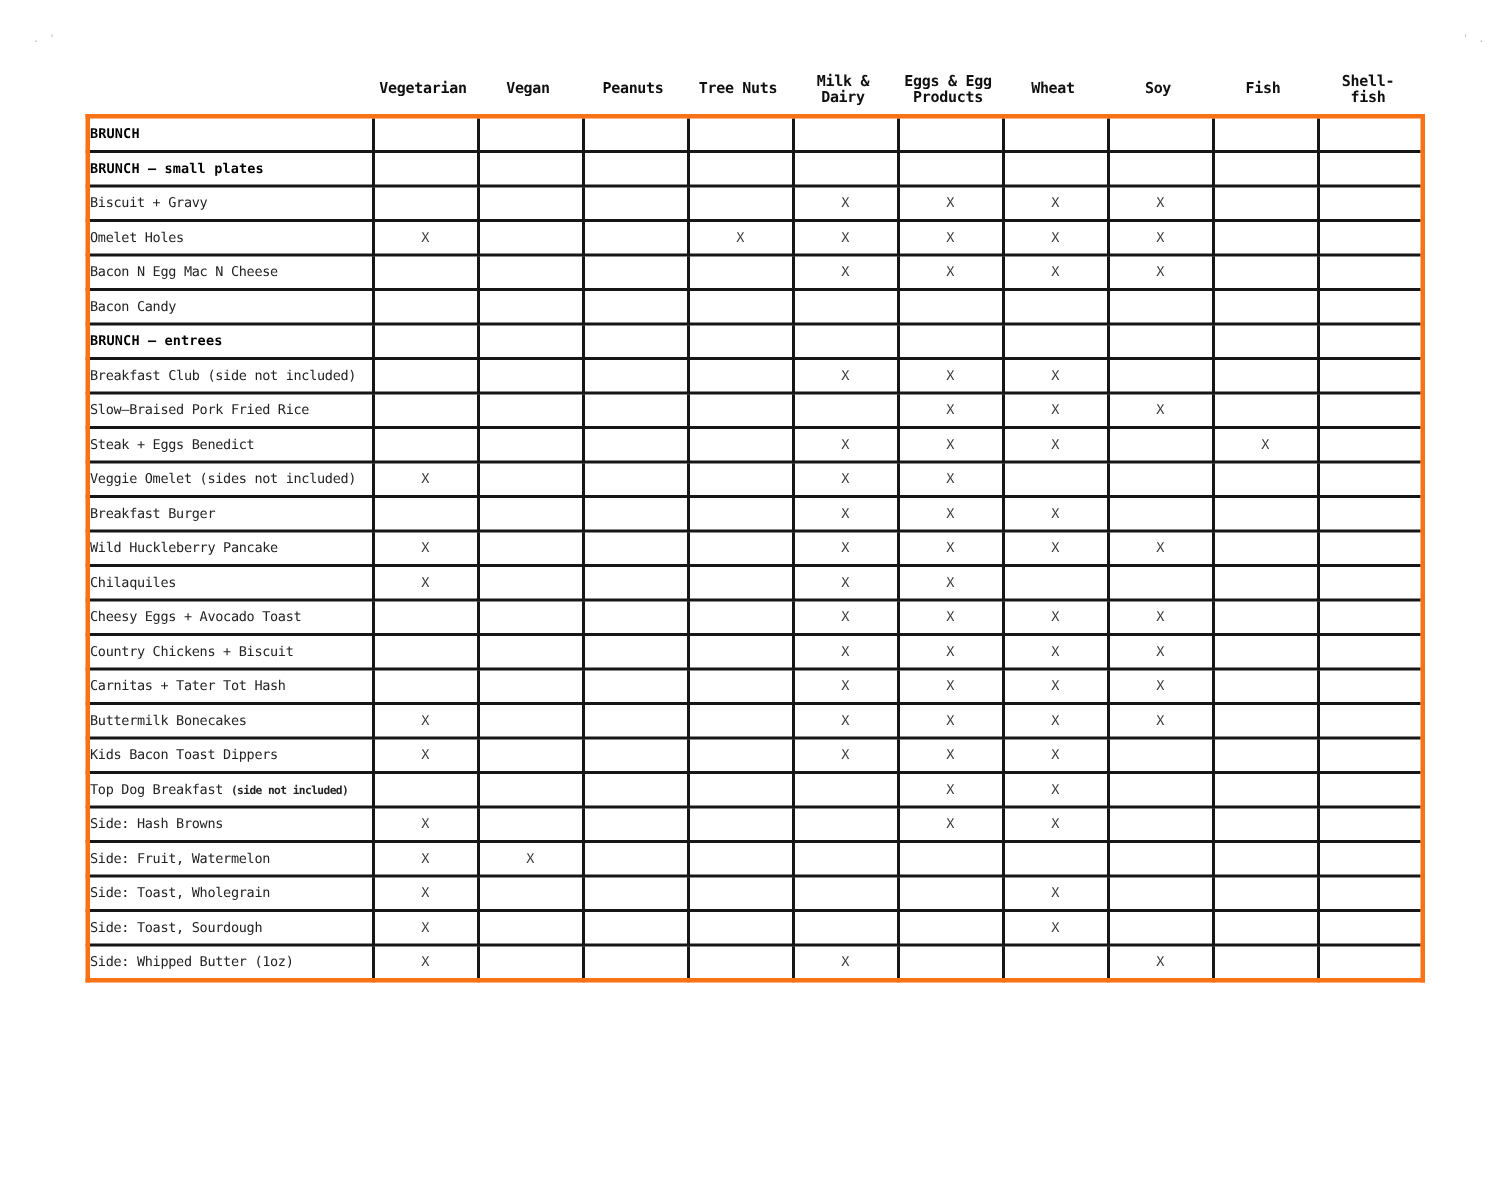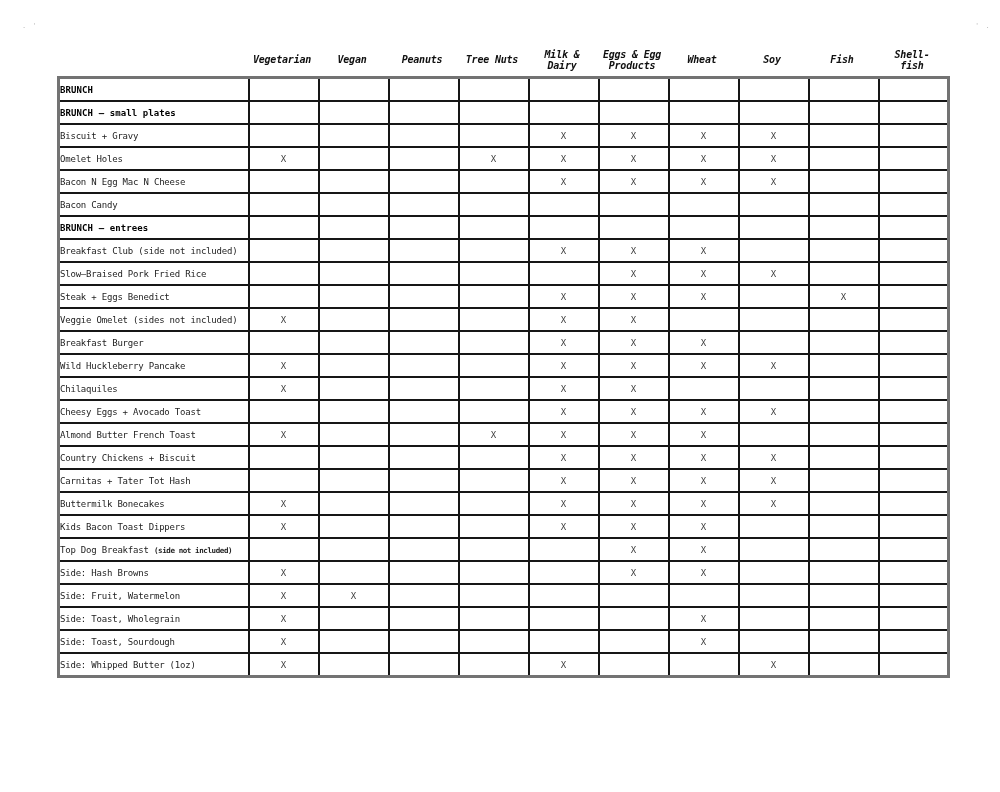--- a/index.html
+++ b/index.html
@@ -40,32 +40,31 @@
   .col-header {
     width: 70px;
     flex: none;
     text-align: center;
     font-size: 10px;
     font-weight: bold;
     color: #101010;
     line-height: 11px;
     white-space: pre-line;
     letter-spacing: -0.2px;
-    font-style: italic;
   }
 
   
   table.allergen-grid {
     position: absolute;
     left: 57px;
     top: 76px;
     width: 891px;
     border-collapse: collapse;
     table-layout: fixed;
-    border: 3px solid #737373;
+    border: 3px solid #f97316;
   }
   table.allergen-grid td {
     border: 2px solid #161616;
     height: 21px;
     padding: 0;
     overflow: hidden;
     vertical-align: middle;
   }
   td.name-cell {
     font-size: 9px;
@@ -319,33 +318,20 @@
         <td class="mark-cell"></td>
         <td class="mark-cell"></td>
         <td class="mark-cell">X</td>
         <td class="mark-cell">X</td>
         <td class="mark-cell">X</td>
         <td class="mark-cell">X</td>
         <td class="mark-cell"></td>
         <td class="mark-cell"></td>
       </tr>
       <tr>
-        <td class="name-cell"><span>Almond Butter French Toast</span></td>
-        <td class="mark-cell">X</td>
-        <td class="mark-cell"></td>
-        <td class="mark-cell"></td>
-        <td class="mark-cell">X</td>
-        <td class="mark-cell">X</td>
-        <td class="mark-cell">X</td>
-        <td class="mark-cell">X</td>
-        <td class="mark-cell"></td>
-        <td class="mark-cell"></td>
-        <td class="mark-cell"></td>
-      </tr>
-      <tr>
         <td class="name-cell"><span>Country Chickens + Biscuit</span></td>
         <td class="mark-cell"></td>
         <td class="mark-cell"></td>
         <td class="mark-cell"></td>
         <td class="mark-cell"></td>
         <td class="mark-cell">X</td>
         <td class="mark-cell">X</td>
         <td class="mark-cell">X</td>
         <td class="mark-cell">X</td>
         <td class="mark-cell"></td>

